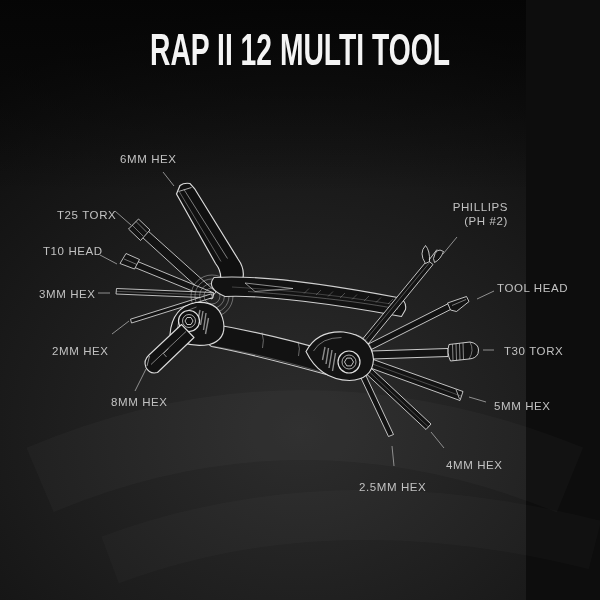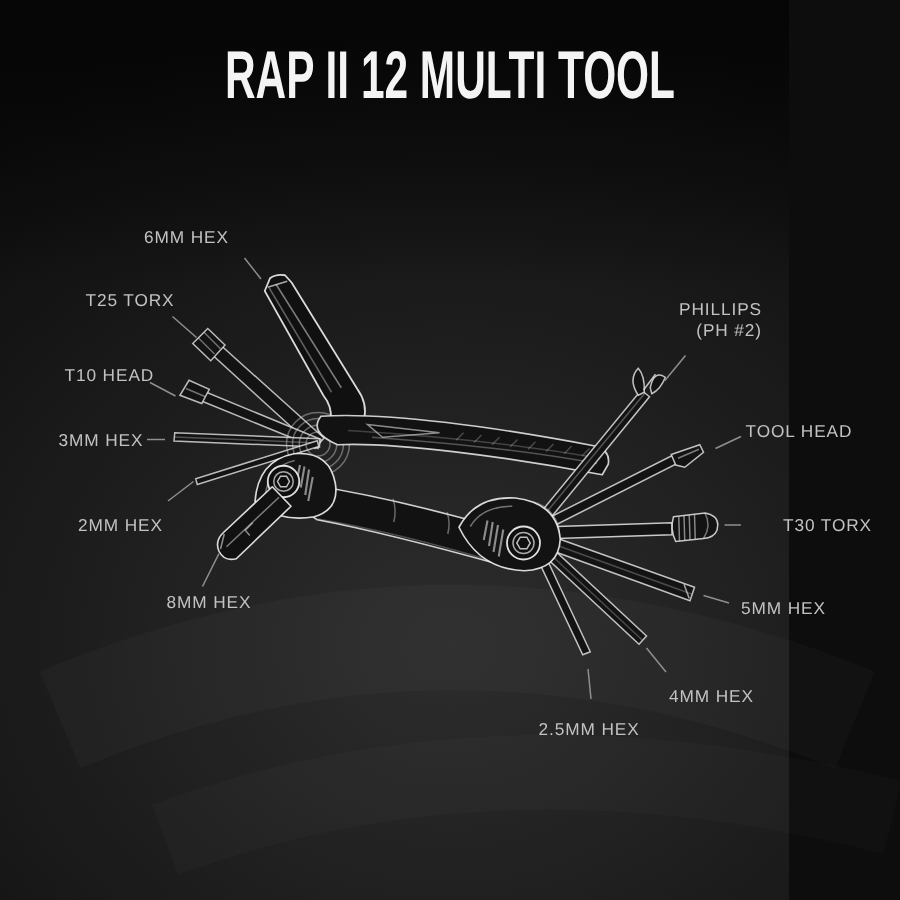--- a/index.html
+++ b/index.html
@@ -180,31 +180,31 @@
       <line x1="135" y1="391" x2="146" y2="369"></line>
       <line x1="457" y1="237" x2="443" y2="254"></line>
       <line x1="494" y1="291" x2="477" y2="299"></line>
       <line x1="483" y1="350" x2="494" y2="350"></line>
       <line x1="486" y1="402" x2="469" y2="397"></line>
       <line x1="444" y1="448" x2="431" y2="432"></line>
       <line x1="394" y1="466" x2="392" y2="446"></line>
     </g>
   </svg>
 
-  <div class="callout" style="left:96px;top:152px">6MM HEX</div>
-  <div class="callout" style="left:57px;top:194px">T25 TORX</div>
+  <div class="callout" style="left:120px;top:152px">6MM HEX</div>
+  <div class="callout" style="left:57px;top:208px">T25 TORX</div>
   <div class="callout" style="left:43px;top:244px">T10 HEAD</div>
   <div class="callout" style="left:39px;top:287px">3MM HEX</div>
   <div class="callout" style="left:52px;top:344px">2MM HEX</div>
   <div class="callout" style="left:111px;top:395px">8MM HEX</div>
 
   <div class="callout center" style="left:428px;top:200px;width:80px">
     <div>PHILLIPS</div>
     <div>(PH #2)</div>
   </div>
 
   <div class="callout" style="left:497px;top:281px">TOOL HEAD</div>
-  <div class="callout" style="left:522px;top:344px">T30 TORX</div>
+  <div class="callout" style="left:504px;top:344px">T30 TORX</div>
   <div class="callout" style="left:494px;top:399px">5MM HEX</div>
   <div class="callout" style="left:446px;top:458px">4MM HEX</div>
   <div class="callout" style="left:359px;top:480px">2.5MM HEX</div>
 
 </div>
 
 </body></html>

